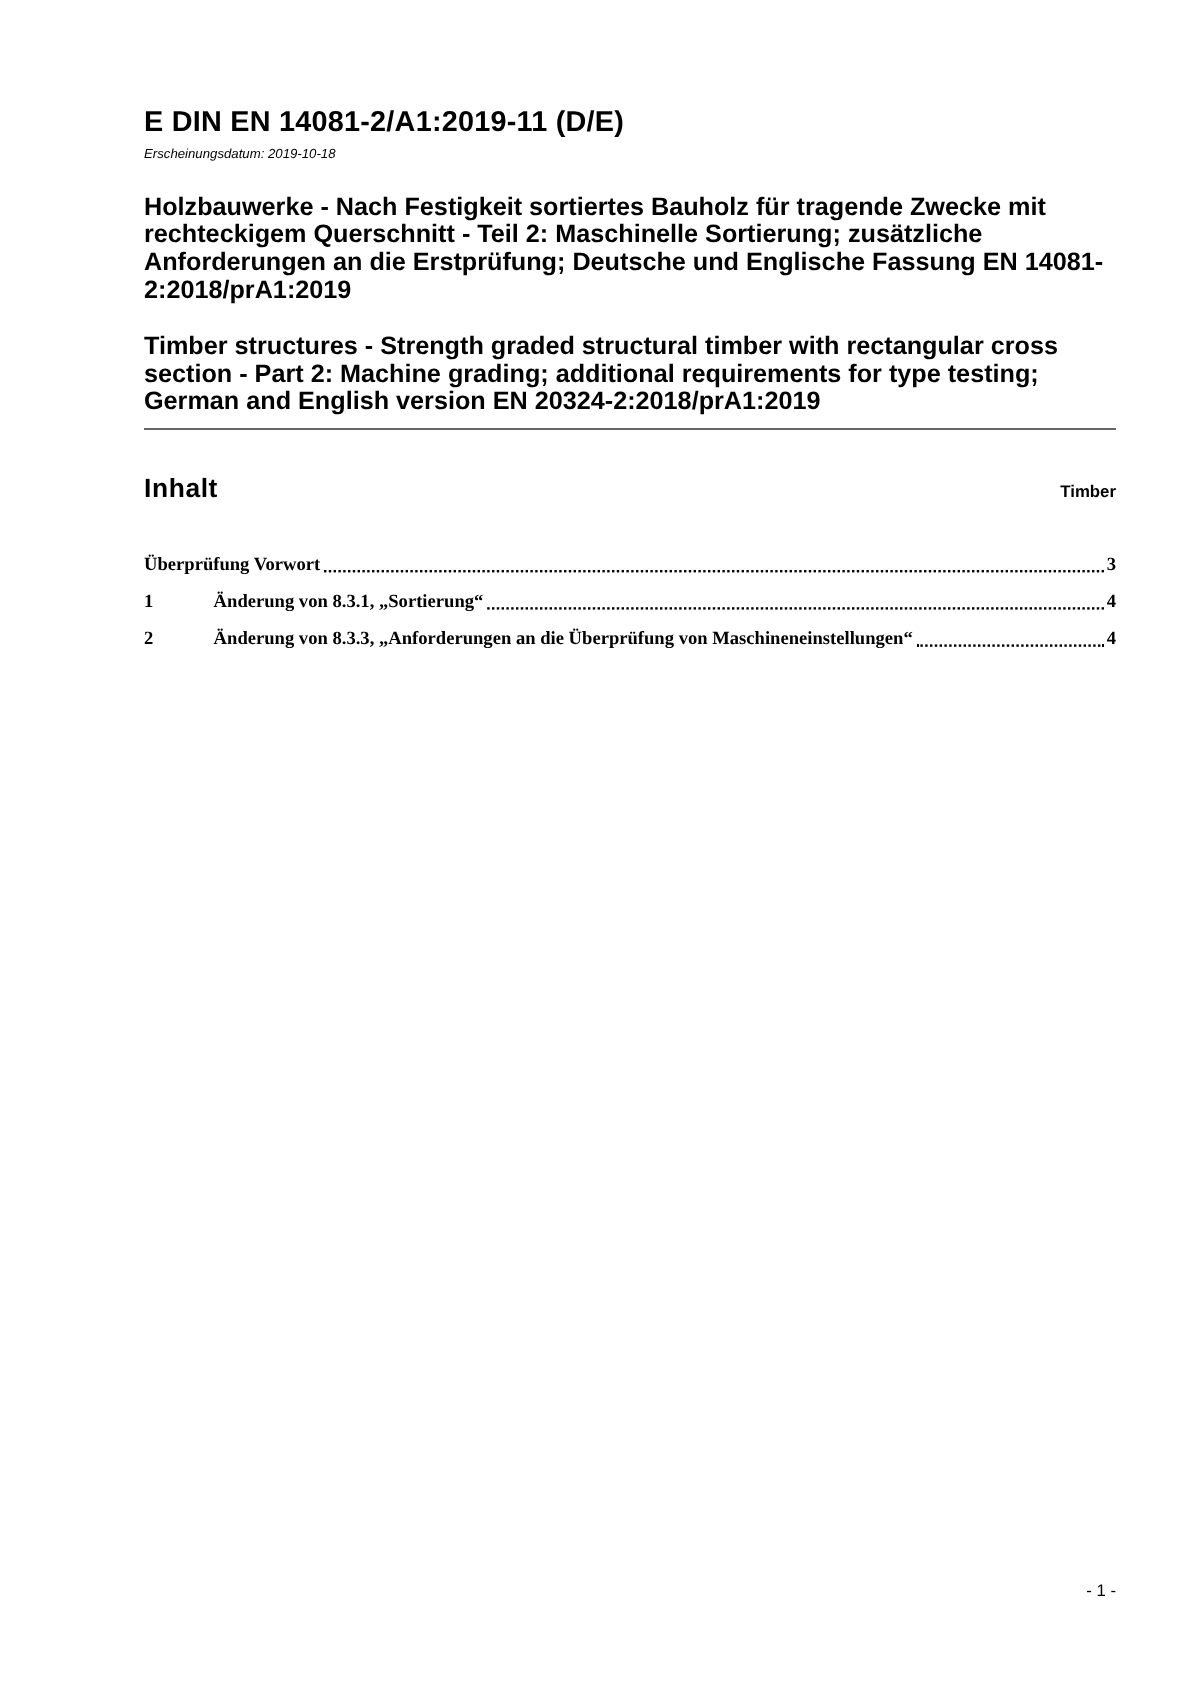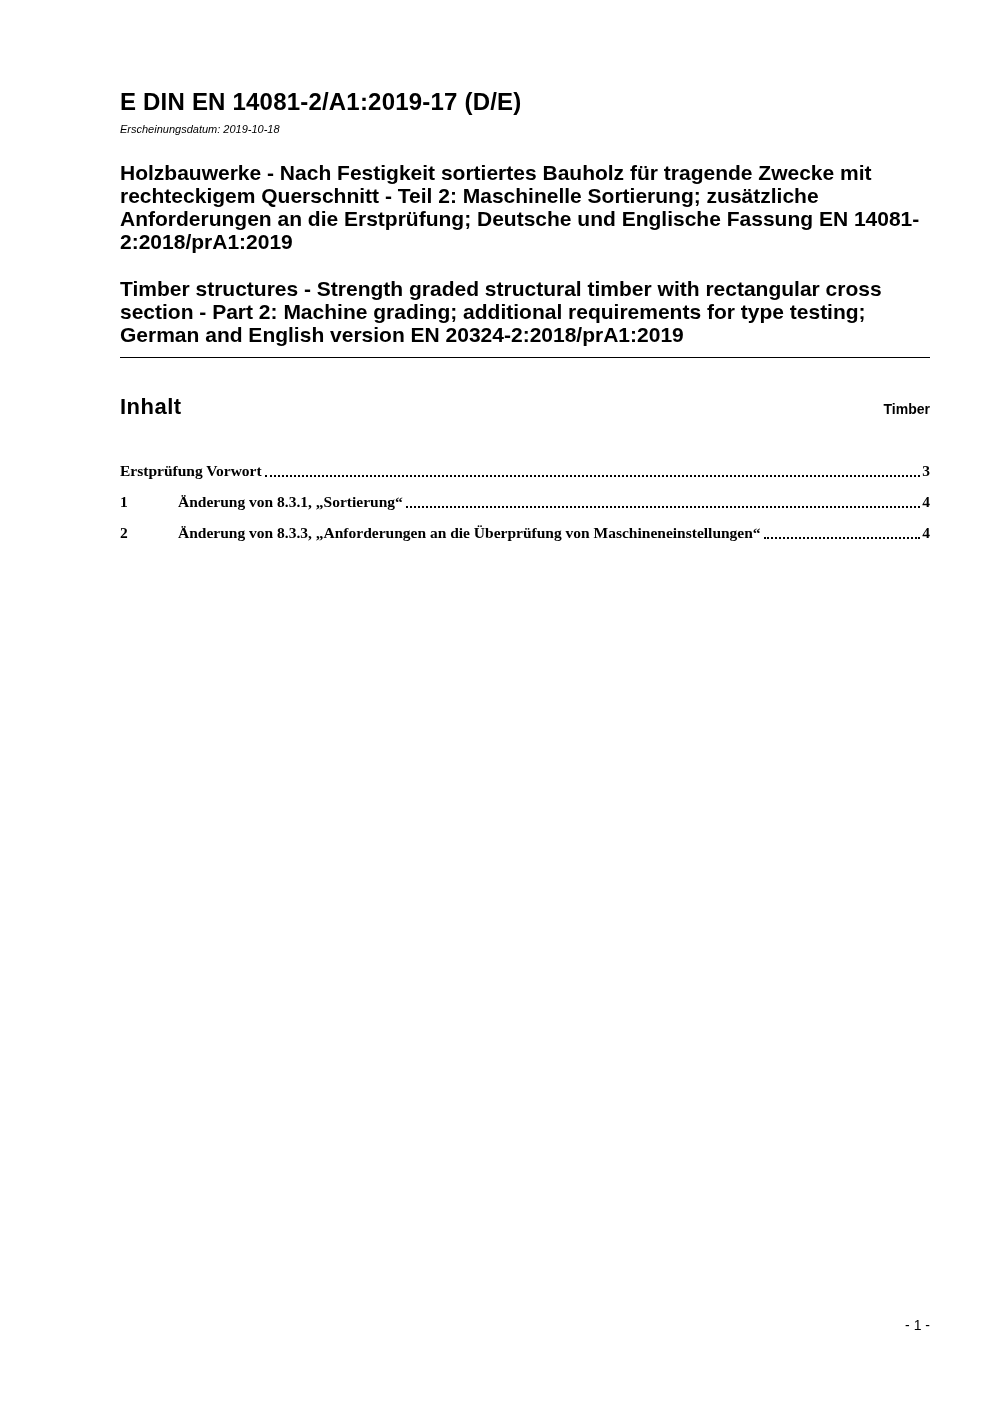--- a/index.html
+++ b/index.html
@@ -100,39 +100,39 @@
     bottom: 70px;
     font-size: 14px;
     font-family: "Liberation Sans", sans-serif;
   }
 </style>
 </head>
 <body>
 
 <div class="page-content">
 
-  <h1 class="doc-title">E DIN EN 14081-2/A1:2019-17 (D/E)</h1>
+  <h1 class="doc-title">E DIN EN 14081-2/A1:2019-11 (D/E)</h1>
 
   <p class="pub-date">Erscheinungsdatum: 2019-10-18</p>
 
   <p class="title-block german">Holzbauwerke - Nach Festigkeit sortiertes Bauholz für tragende Zwecke mit rechteckigem Querschnitt - Teil 2: Maschinelle Sortierung; zusätzliche Anforderungen an die Erstprüfung; Deutsche und Englische Fassung EN 14081-2:2018/prA1:2019</p>
 
   <p class="title-block english">Timber structures - Strength graded structural timber with rectangular cross section - Part 2: Machine grading; additional requirements for type testing; German and English version EN 20324-2:2018/prA1:2019</p>
 
   <hr class="divider">
 
   <div class="toc-header">
     <span class="toc-heading">Inhalt</span>
     <span class="toc-page-label">Timber</span>
   </div>
 
   <div class="toc-list">
 
     <div class="toc-row">
-      <span class="toc-label">Erstprüfung Vorwort</span>
+      <span class="toc-label">Überprüfung Vorwort</span>
       <span class="toc-leader"></span>
       <span class="toc-page">3</span>
     </div>
 
     <div class="toc-row">
       <span class="toc-num">1</span>
       <span class="toc-label">Änderung von 8.3.1, „Sortierung“</span>
       <span class="toc-leader"></span>
       <span class="toc-page">4</span>
     </div>

